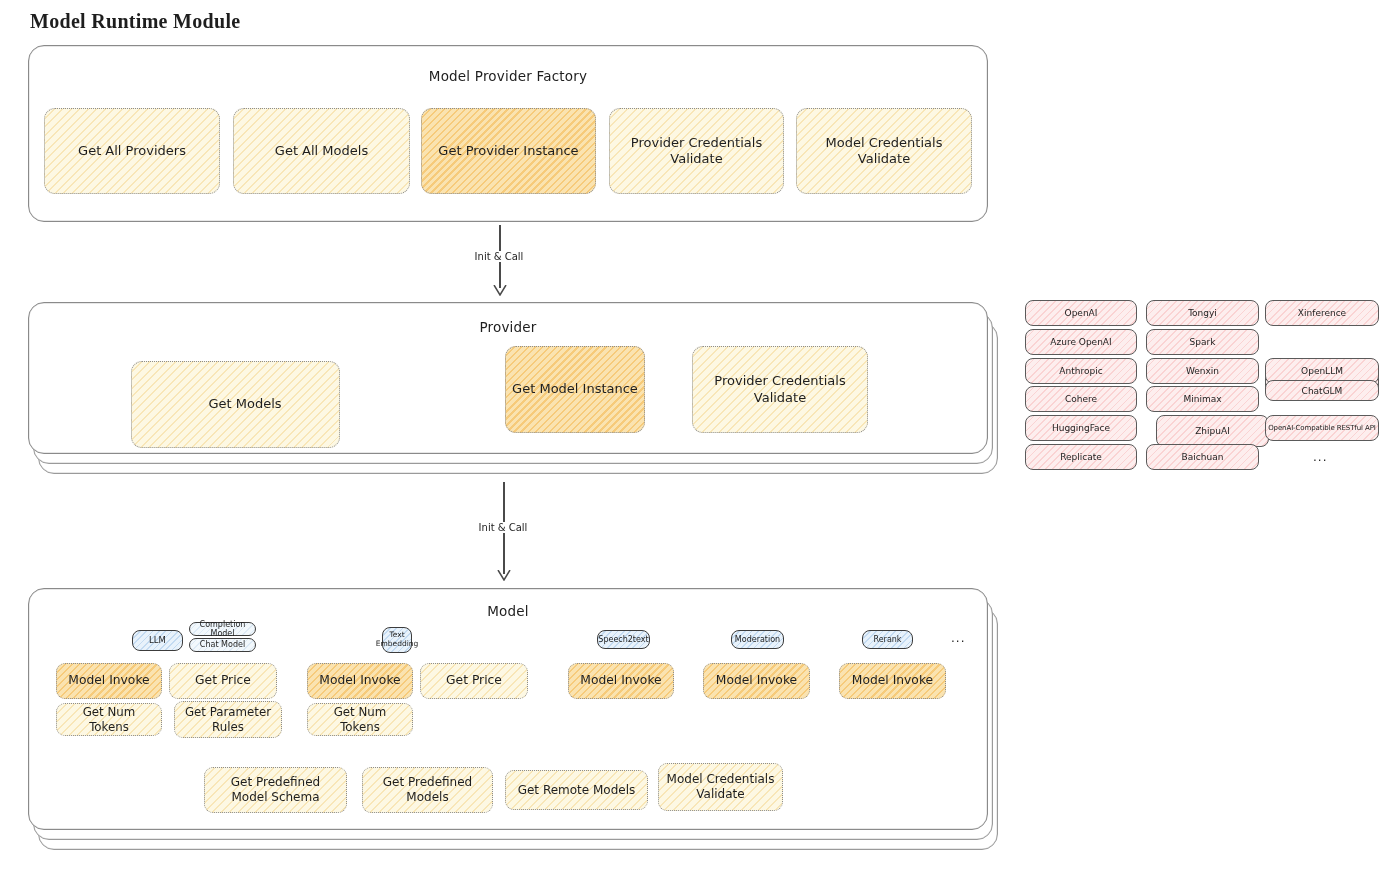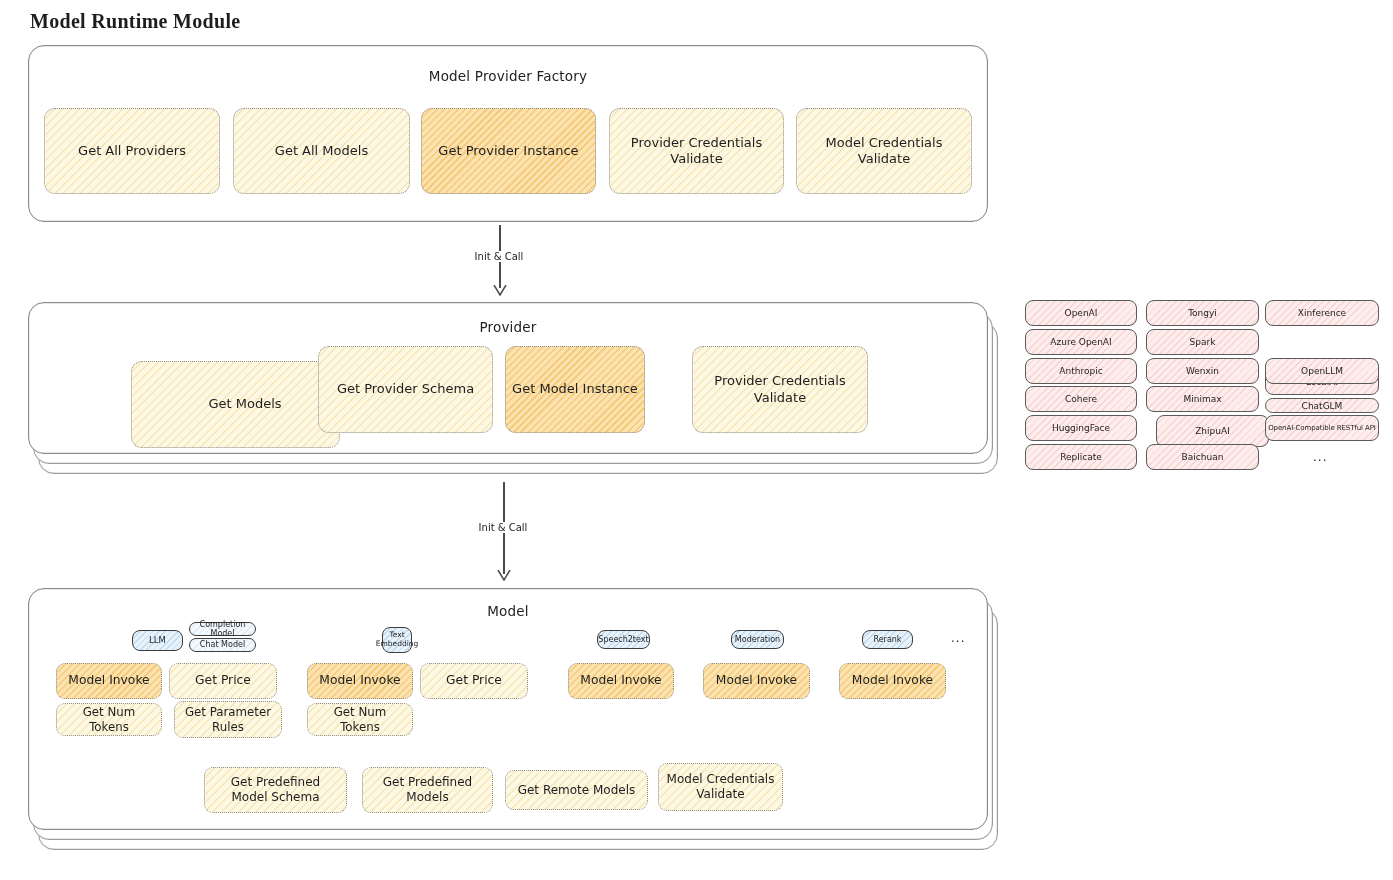--- a/index.html
+++ b/index.html
@@ -89,21 +89,20 @@
 <svg class="arrow-head" style="left:500px;top:285px;" width="14" height="11" viewBox="0 0 14 11">
   <polyline points="1,0 7,10 13,0" fill="none" stroke="#4a4a4a" stroke-width="1.5"></polyline>
 </svg>
 <div class="arrow-label" style="left:499px;top:251px;">Init &amp; Call</div>
 
 <div class="sketch-box stack" style="left:38px;top:322px;width:958px;height:150px;"></div>
 <div class="sketch-box stack" style="left:33px;top:312px;width:958px;height:150px;"></div>
 <div class="sketch-box" style="left:28px;top:302px;width:958px;height:150px;">
   <div class="box-title" style="top:16px;">Provider</div>
   <div class="btn yellow" style="left:102px;top:58px;width:209px;height:87px;padding-left:25px;">Get Models</div>
-  <div class="btn yellow" style="left:289px;top:43px;width:175px;height:87px;">Get Provider Schema</div>
   <div class="btn orange" style="left:476px;top:43px;width:140px;height:87px;">Get Model Instance</div>
   <div class="btn yellow" style="left:663px;top:43px;width:176px;height:87px;">Provider Credentials Validate</div>
 </div>
 
 <div class="abs" style="left:1025px;top:300px;width:355px;height:172px;">
 
   <div class="chip" style="left:0px;top:0px;width:112px;height:26px;">OpenAI</div>
   <div class="chip" style="left:0px;top:29px;width:112px;height:26px;">Azure OpenAI</div>
   <div class="chip" style="left:0px;top:58px;width:112px;height:26px;">Anthropic</div>
   <div class="chip" style="left:0px;top:86px;width:112px;height:26px;">Cohere</div>
@@ -113,21 +112,21 @@
   <div class="chip" style="left:121px;top:0px;width:113px;height:26px;">Tongyi</div>
   <div class="chip" style="left:121px;top:29px;width:113px;height:26px;">Spark</div>
   <div class="chip" style="left:121px;top:58px;width:113px;height:26px;">Wenxin</div>
   <div class="chip" style="left:121px;top:86px;width:113px;height:26px;">Minimax</div>
   <div class="chip" style="left:106px;top:115px;width:113px;height:32px;margin-left:25px;">ZhipuAI</div>
   <div class="chip" style="left:121px;top:144px;width:113px;height:26px;">Baichuan</div>
 
   <div class="chip" style="left:240px;top:0px;width:114px;height:26px;">Xinference</div>
   <div class="chip" style="left:240px;top:29px;width:114px;height:26px;margin-top:40px;">LocalAI</div>
   <div class="chip" style="left:240px;top:58px;width:114px;height:26px;">OpenLLM</div>
-  <div class="chip" style="left:240px;top:98px;width:114px;height:15px;">ChatGLM</div>
+  <div class="chip" style="left:240px;top:80px;width:114px;height:21px;">ChatGLM</div>
   <div class="chip tiny" style="left:240px;top:115px;width:114px;height:26px;">OpenAI-Compatible RESTful API</div>
   <div class="ellipsis" style="left:288px;top:150px;">...</div>
 </div>
 
 <div class="arrow-line" style="left:503px;top:482px;height:92px;"></div>
 <svg class="arrow-head" style="left:504px;top:570px;" width="14" height="11" viewBox="0 0 14 11">
   <polyline points="1,0 7,10 13,0" fill="none" stroke="#4a4a4a" stroke-width="1.5"></polyline>
 </svg>
 <div class="arrow-label" style="left:503px;top:522px;">Init &amp; Call</div>
 

